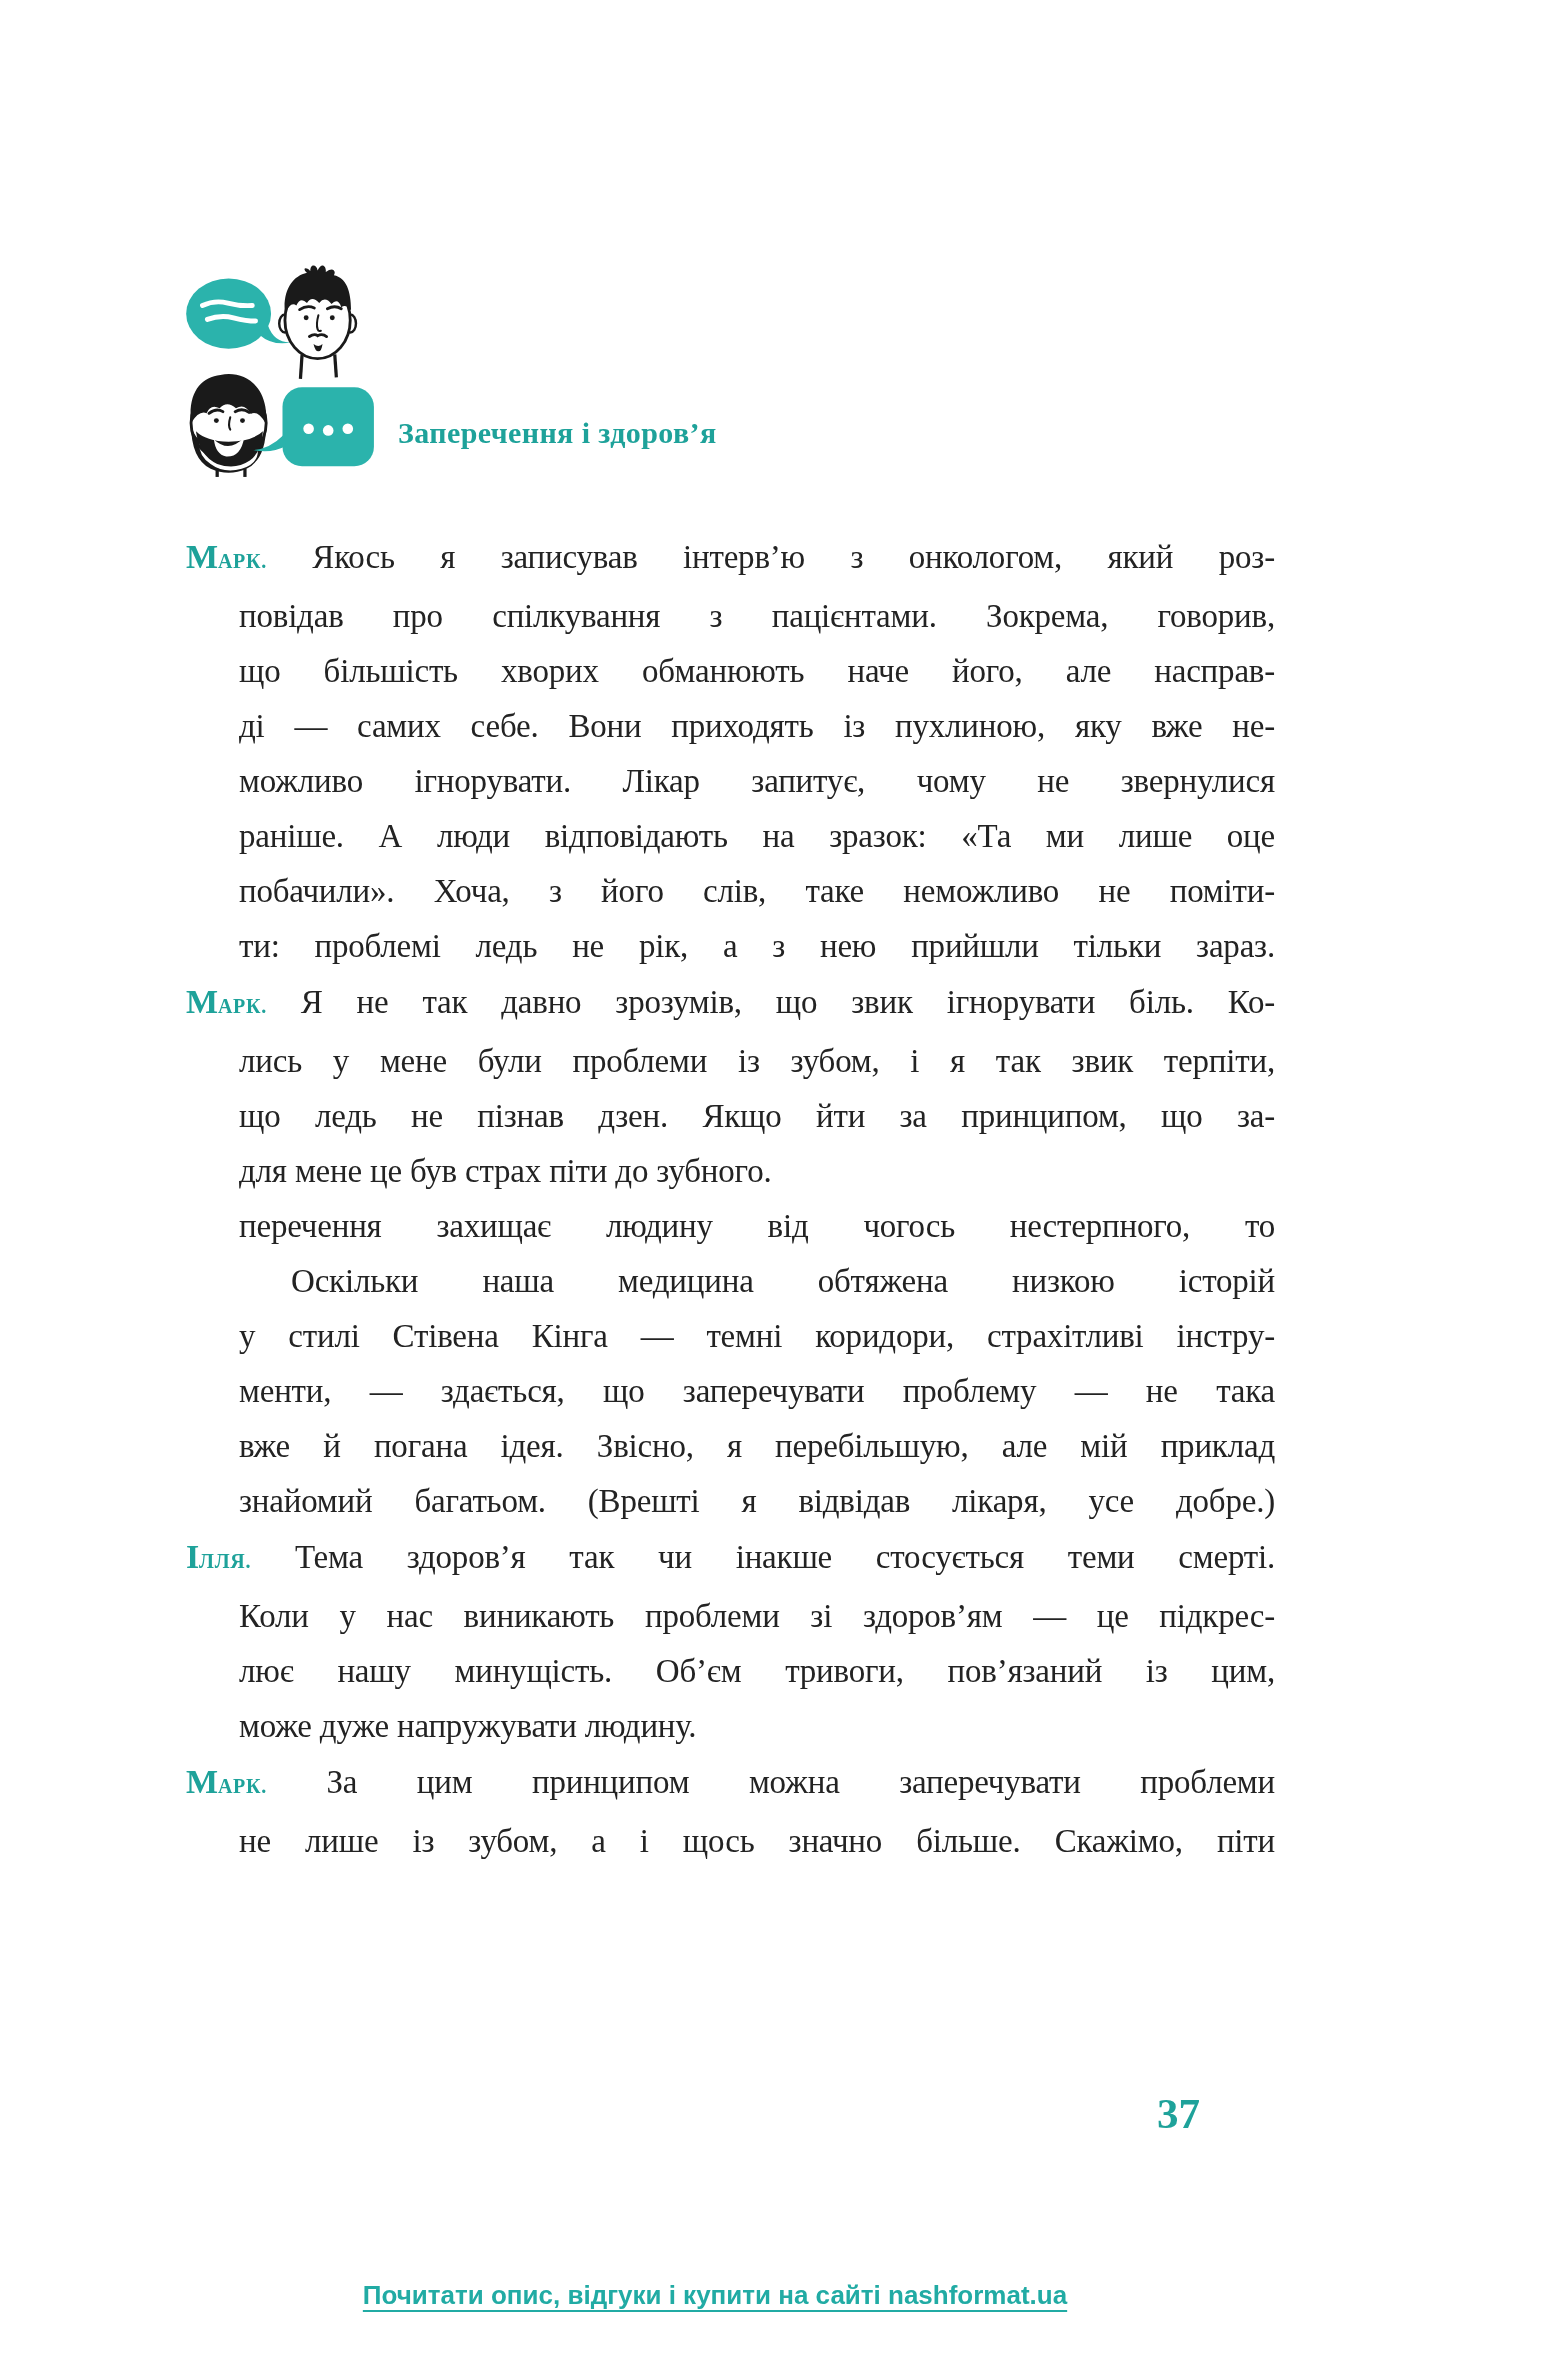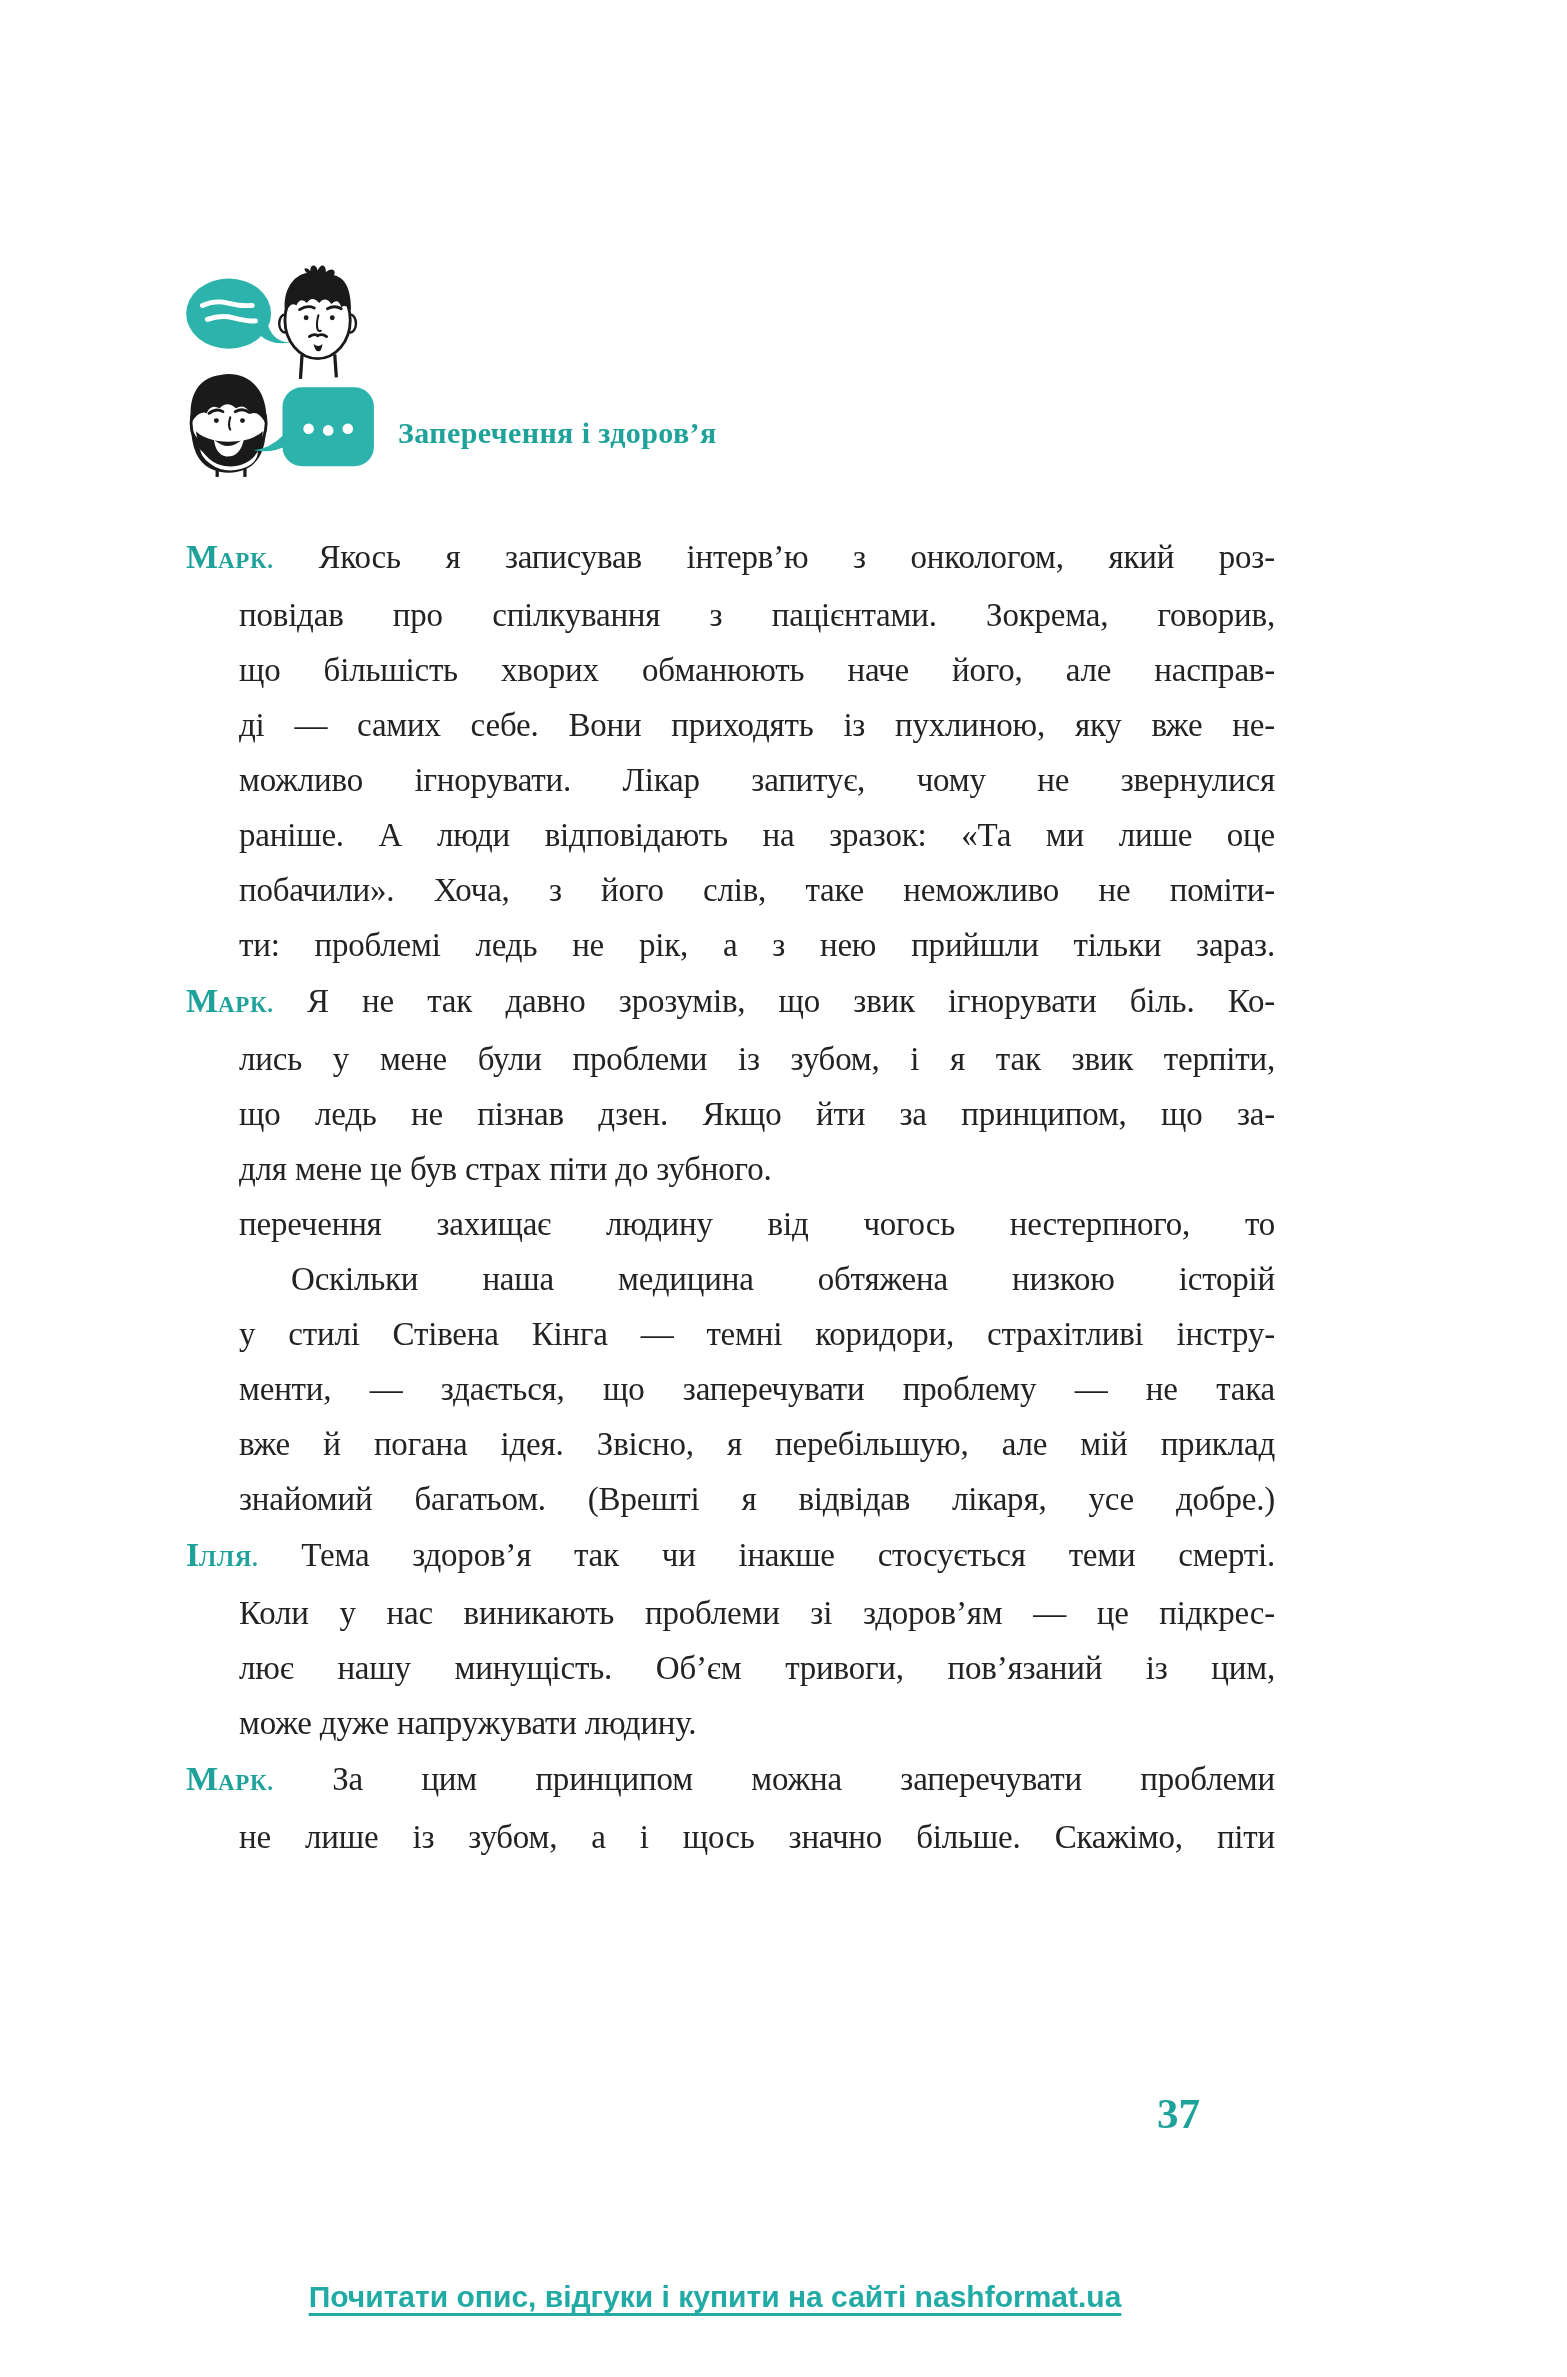--- a/index.html
+++ b/index.html
@@ -37,33 +37,33 @@
     margin-left: 53px;
     text-align: justify;
     text-align-last: justify;
   }
   .para .line.first { margin-left: 0; }
   .para.plain .line.first { margin-left: 105px; }
   .line.short { text-align-last: left; }
 
   .speaker { color: var(--accent, #1EA29A); font-weight: 700; white-space: nowrap; }
   .sp-initial { font-size: 34px; }
-  .sp-rest { font-size: 23px; letter-spacing: 0.7px; margin-top: 47px; }
+  .sp-rest { font-size: 20px; letter-spacing: 0.7px; margin-top: 47px; }
 
   .page-number {
     position: absolute; left: 1157px; top: 2089px;
     font-size: 43px; font-weight: 700;
     color: var(--accent, #1EA29A);
   }
 
   .footer-link {
     position: absolute; left: 0; top: 2280px; width: 1430px;
     text-align: center;
     font-family: "Liberation Sans", sans-serif;
-    font-size: 30px; font-weight: 700;
+    font-size: 26px; font-weight: 700;
     color: var(--footer-color, #21ABA4);
     text-decoration: underline;
     text-underline-offset: 5.7px;
     cursor: pointer;
   }
 </style>
 </head>
 <body style="--accent: #1EA29A; --body-text: #232323; --footer-color: #21ABA4;">
 
 <div class="page">

